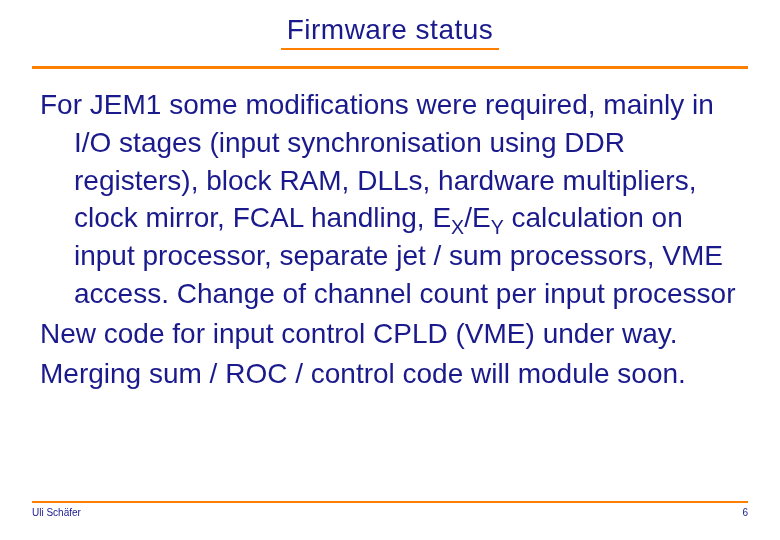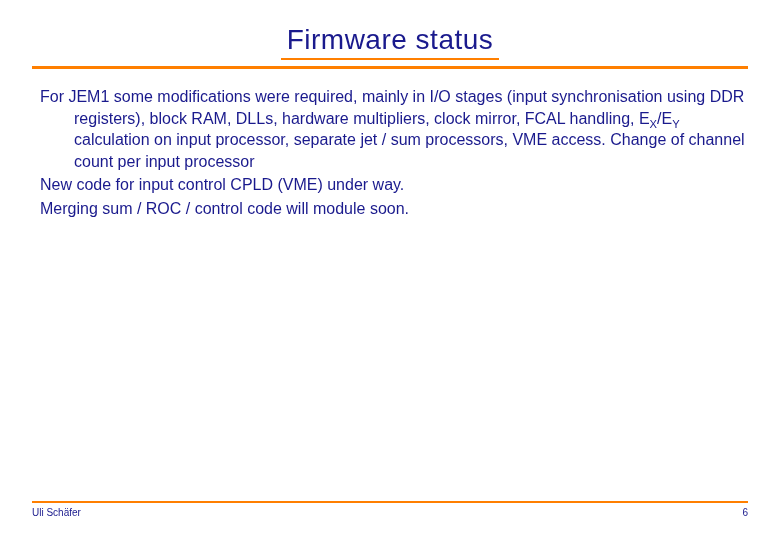--- a/index.html
+++ b/index.html
@@ -1,22 +1,22 @@
 <!DOCTYPE html>
 <html><head>
 <meta charset="utf-8">
 <style>
   * { margin: 0; padding: 0; box-sizing: border-box; }
   html, body { width: 780px; height: 540px; background: #ffffff; font-family: Verdana, Geneva, sans-serif; overflow: hidden; }
   .slide { width: 780px; height: 540px; position: relative; padding: 0; }
-  .title-wrap { width: 100%; text-align: center; padding-top: 24px; }
+  .title-wrap { width: 100%; text-align: center; padding-top: 14px; }
   .title { display: inline-block; font-size: 28px; color: #1a1a8d; border-bottom: 2.5px solid #ff7f00; padding: 0 6px 2px 6px; font-weight: 400; letter-spacing: 0.5px; }
   
   .full-rule { position: absolute; left: 32px; right: 32px; top: 66px; height: 2.5px; background: #ff7f00; }
-  .body { position: absolute; left: 40px; right: 32px; top: 86px; color: #1a1a8d; font-size: 16px; line-height: 1.35; }
+  .body { position: absolute; left: 40px; right: 32px; top: 86px; color: #1a1a8d; font-size: 28px; line-height: 1.35; }
   .para { margin-bottom: 2px; text-indent: -34px; padding-left: 34px; }
   .sub { font-size: 0.7em; vertical-align: sub; line-height: 0; }
   .arrow { font-family: Arial, sans-serif; }
   .footer { position: absolute; left: 32px; right: 32px; bottom: 22px; border-top: 2.5px solid #ff7f00; padding-top: 4px; color: #1a1a8d; font-size: 10px; display: flex; gap: 24px; justify-content: space-between; }
   .footer span:nth-child(2) { margin-left: 6px; }
 </style>
 </head>
 <body>
 
 <div class="slide">

